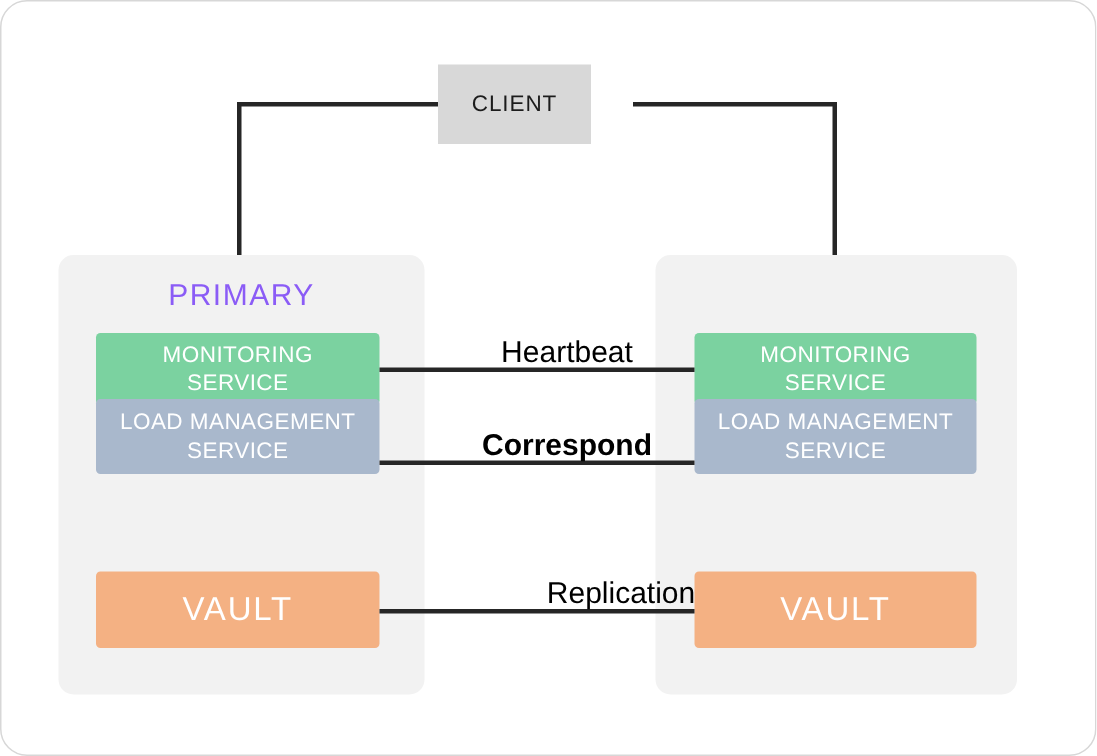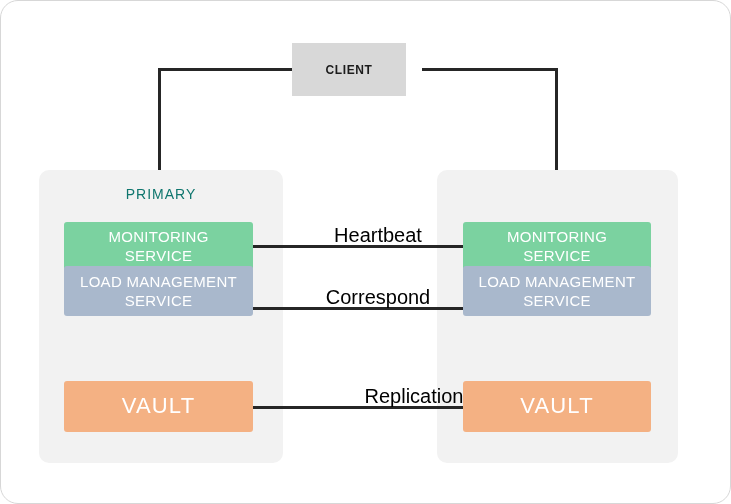--- a/index.html
+++ b/index.html
@@ -7,40 +7,40 @@
     width:731px;height:504px;position:relative;overflow:hidden;
     font-family:"Liberation Sans","DejaVu Sans",sans-serif;
   }
   .frame{
     position:absolute;left:0;top:0;right:0;bottom:0;
     border:1px solid #d7d7d7;border-radius:18px;background:#ffffff;
     box-sizing:border-box;
   }
   
   .client{
-    position:absolute;left:292px;top:43px;width:114px;height:53px;
+    position:absolute;left:292px;top:43px;width:102px;height:53px;
     background:#d8d8d8;display:flex;align-items:center;justify-content:center;
-    font-size:12px;font-weight:bold;color:#1c1c1c;letter-spacing:.6px;
+    font-size:15px;font-weight:normal;color:#1c1c1c;letter-spacing:.6px;
   }
   
   .line{position:absolute;background:#262626;}
   .cl-left-h{left:158px;top:68px;width:134px;height:3px;}
   .cl-left-v{left:158px;top:68px;width:3px;height:102px;}
   .cl-right-h{left:422px;top:68px;width:136px;height:3px;}
   .cl-right-v{left:555px;top:68px;width:3px;height:102px;}
   
   .container{
     position:absolute;top:170px;height:293px;background:#f2f2f2;
     border-radius:10px;
   }
   .container.primary{left:39px;width:244px;}
   .container.fallback{left:437px;width:241px;}
   .container-title{
     position:absolute;left:0;right:0;top:16px;text-align:center;
-    font-size:14px;color:#0f766e;letter-spacing:1px;
+    font-size:20px;color:#8b5cf6;letter-spacing:1px;
   }
   
   .svc{
     position:absolute;border-radius:3px;display:flex;align-items:center;
     justify-content:center;text-align:center;color:#ffffff;
     font-size:15px;letter-spacing:.3px;line-height:1.3;padding:0 14px;
     box-sizing:border-box;
   }
   .primary .svc{left:25px;width:189px;}
   .fallback .svc{left:26px;width:188px;}
@@ -50,21 +50,21 @@
   
   .mid-line{left:253px;width:210px;height:3px;}
   .hb-line{top:245px;}
   .co-line{top:307px;}
   .re-line{top:406px;}
   .conn-label{
     position:absolute;left:378px;transform:translateX(-50%);
     font-size:20px;color:#000000;white-space:nowrap;
   }
   .hb-label{top:224px;}
-  .co-label{top:286px;}
+  .co-label{top:286px;font-weight:bold;}
   .re-label{top:385px;margin-left:36px;}
 </style>
 </head>
 <body>
 
 <div class="frame"></div>
 
 <div class="client" style="background-color: rgb(216, 216, 216);">CLIENT</div>
 
 <div class="line cl-left-h" style="background-color: rgb(38, 38, 38);"></div>

